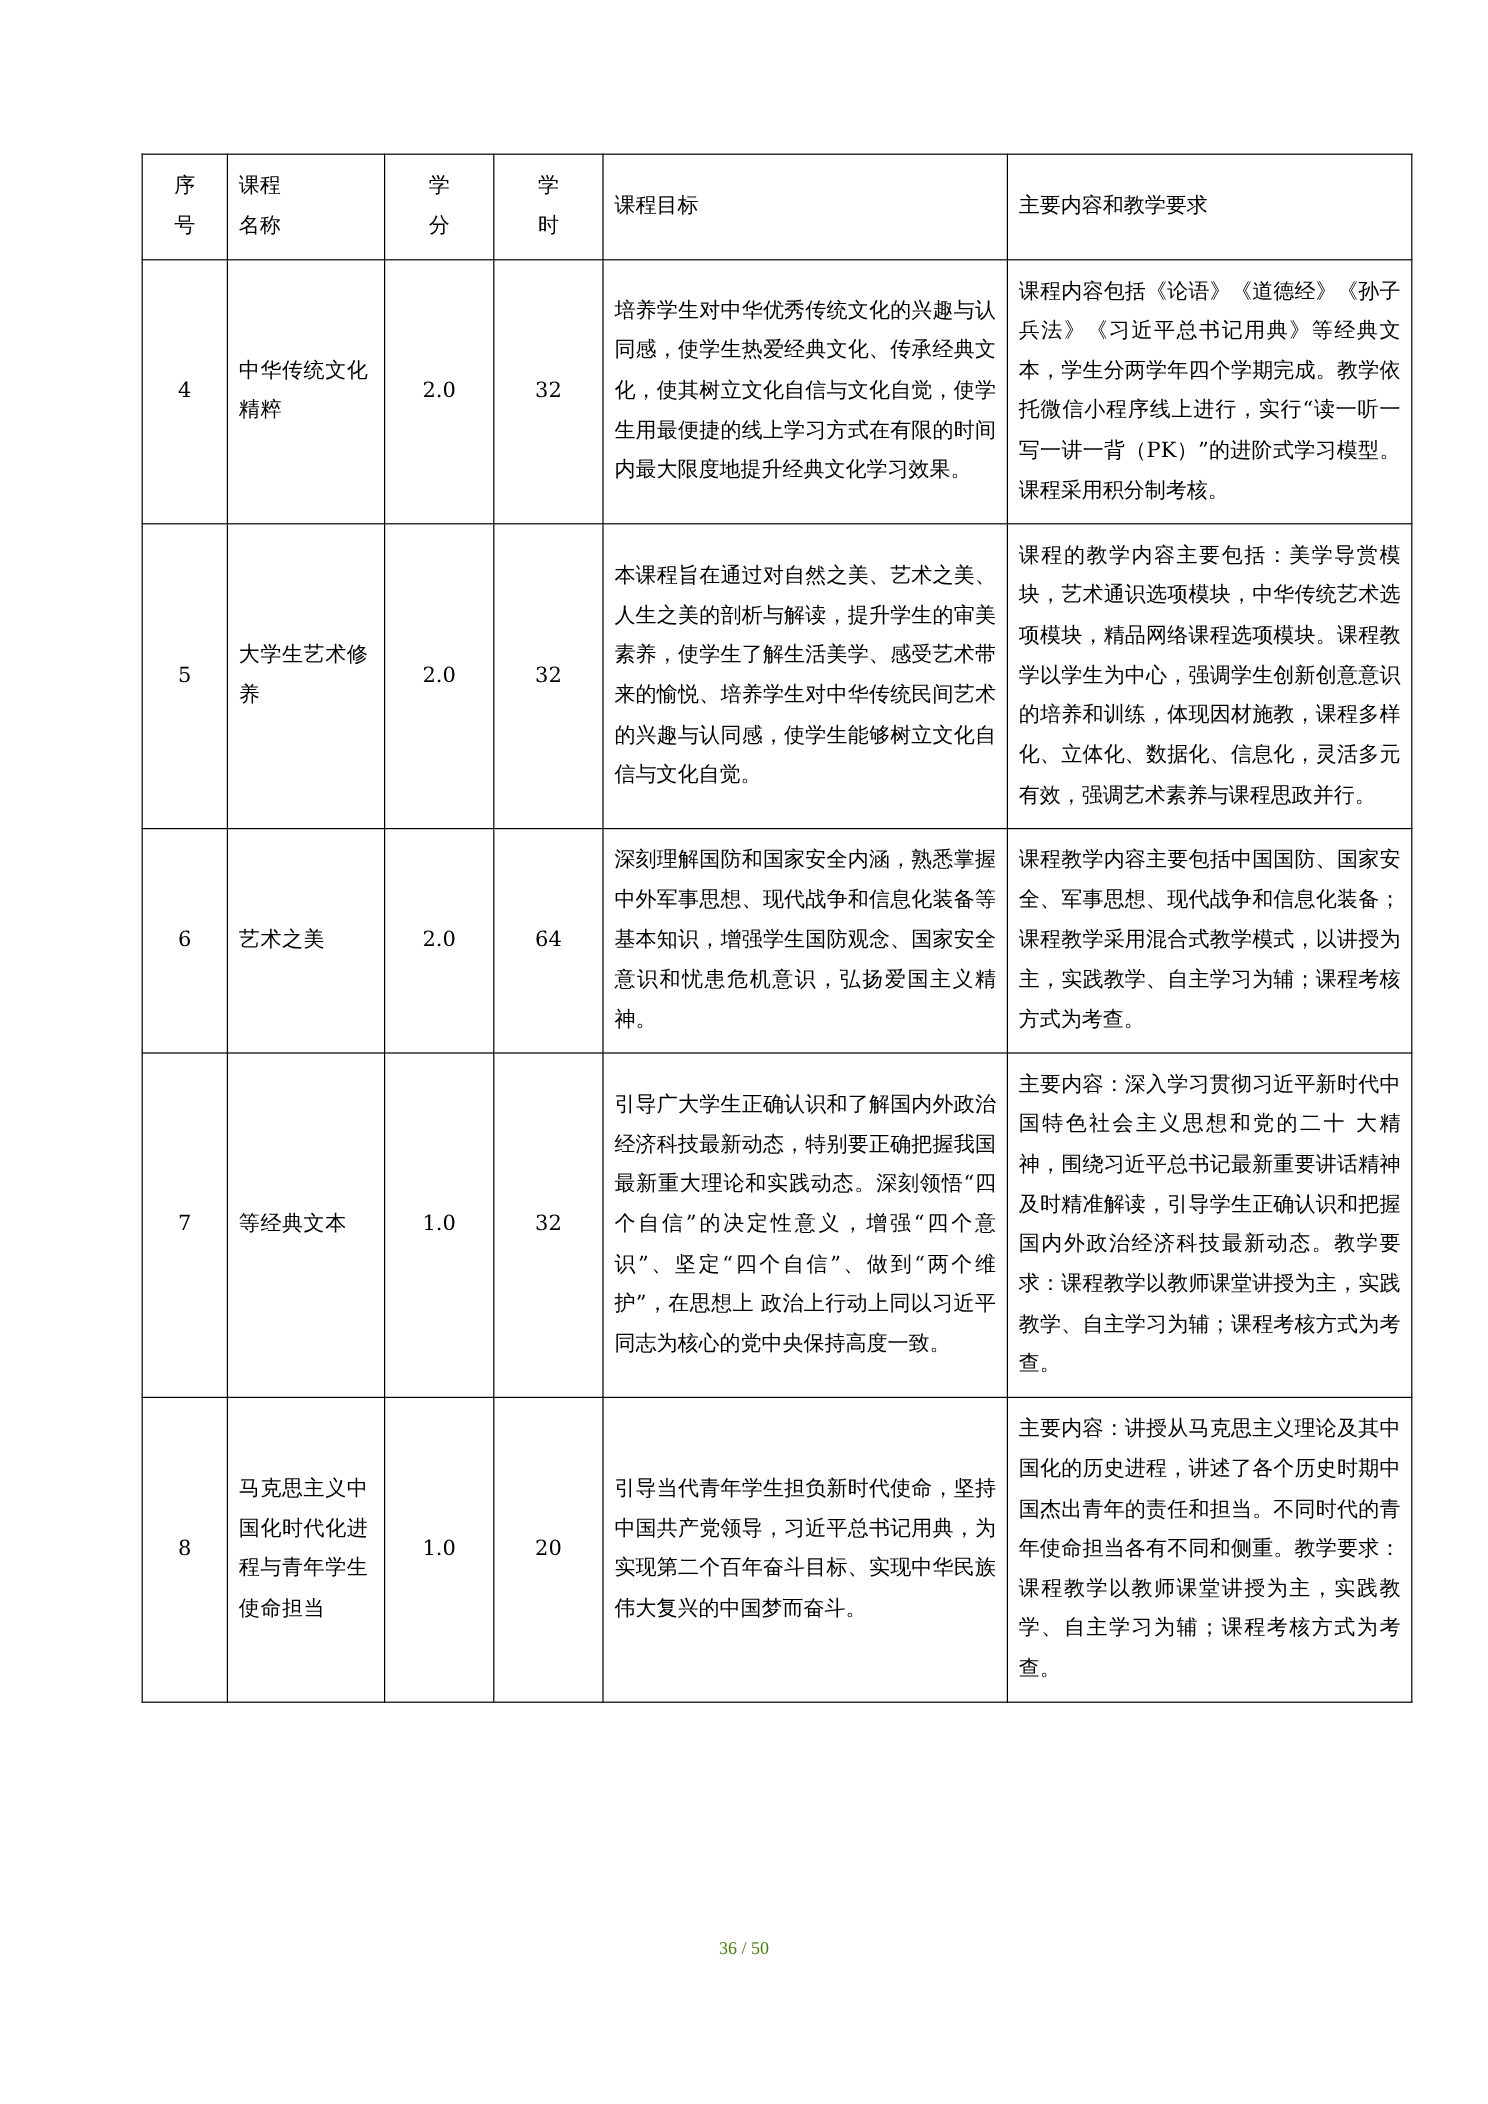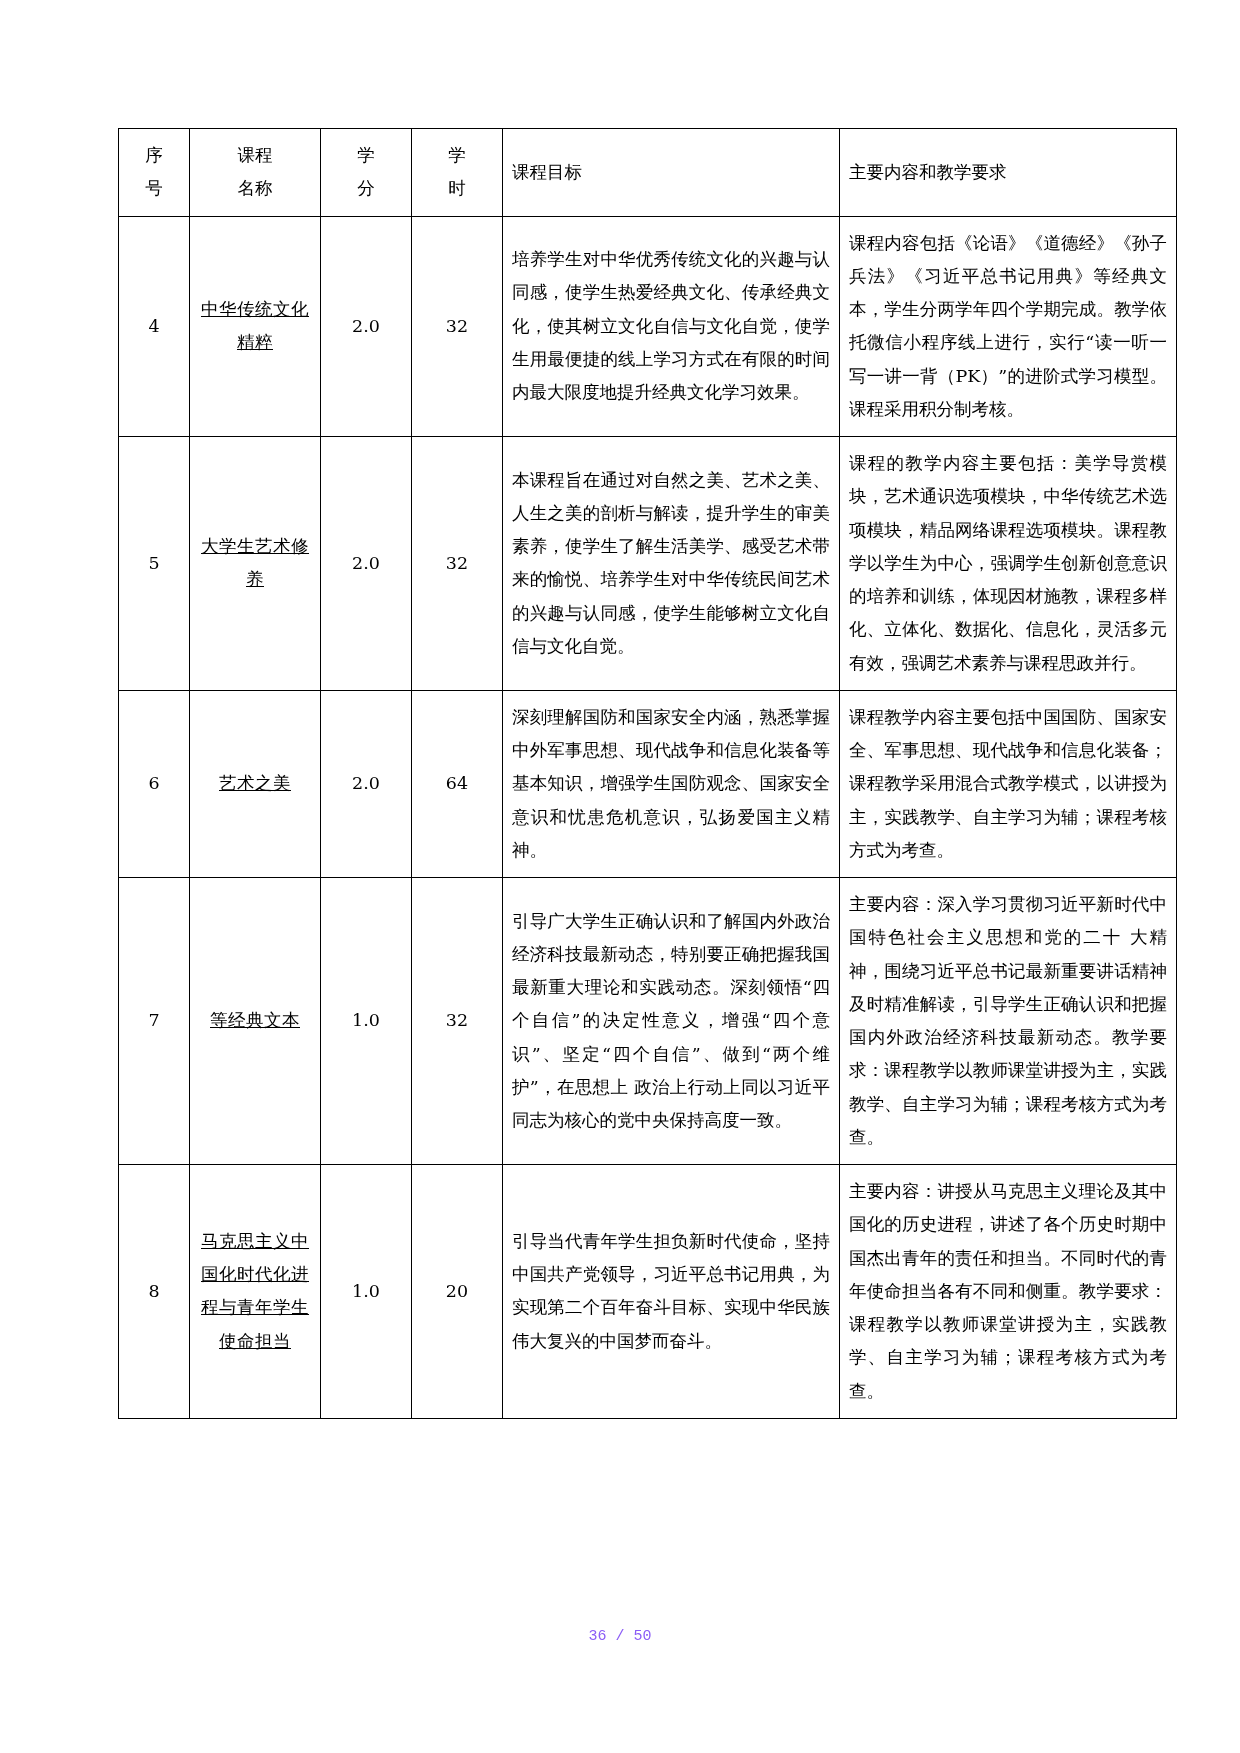--- a/index.html
+++ b/index.html
@@ -33,44 +33,43 @@
     font-weight: normal;
     font-size: 17.5px;
     line-height: 1.9;
   }
   thead td {
     text-align: center;
     padding: 14px 6px;
     line-height: 1.35;
   }
   .col-no      { width: 52px;  text-align: center; }
-  .col-name    { width: 112px; text-align: center; }
+  .col-name    { width: 112px; text-align: left; }
   .col-credit  { width: 72px;  text-align: center; }
   .col-hours   { width: 72px;  text-align: center; }
   .col-goal    { width: 318px; text-align: justify; text-align-last: left; }
   .col-content { width: 318px; text-align: justify; text-align-last: left; }
 
   td.cell-goal, td.cell-content {
     vertical-align: middle;
     padding: 12px 12px;
   }
   td.cell-name {
     letter-spacing: 0.5px;
     line-height: 1.85;
-    text-decoration: underline;
   }
   .footer {
     position: absolute;
     left: 0;
     right: 0;
-    bottom: 108px;
+    bottom: 120px;
     text-align: center;
     font-size: 15px;
-    font-family: Liberation Mono, monospace;
-    color: #8b5cf6;
+    font-family: Liberation Serif, serif;
+    color: #4d7c0f;
   }
   .hdr-line { display: block; }
 </style>
 </head>
 <body>
 
 <div class="page">
 
   <table class="course-table">
     <thead>

